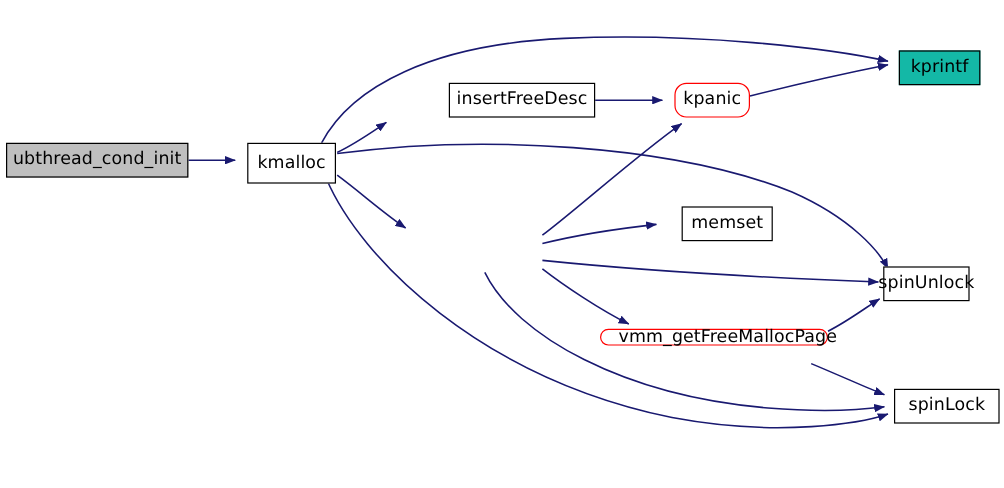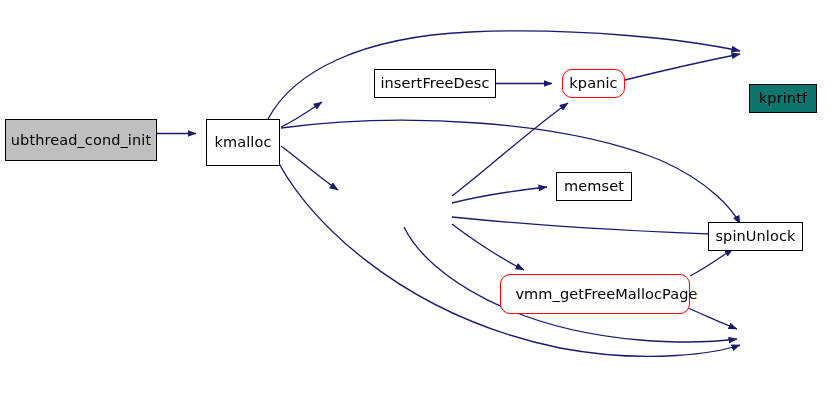--- a/index.html
+++ b/index.html
@@ -74,38 +74,41 @@
         <path d="M452,196 C480,175 530,130 568,103" stroke="#191970" marker-end="url(#arrowhead)"></path>
         <path d="M452,203 C480,196 520,190 547,187" stroke="#191970" marker-end="url(#arrowhead)"></path>
         <path d="M452,217 C540,226 650,232 732,235" stroke="#191970" marker-end="url(#arrowhead)"></path>
         <path d="M452,224 C470,238 500,258 524,270" stroke="#191970" marker-end="url(#arrowhead)"></path>
         <path d="M404,227 C430,280 520,330 640,340 C690,344 722,341 737,339" stroke="#191970" marker-end="url(#arrowhead)"></path>
         <path d="M690,276 C706,268 722,256 733,249" stroke="#191970" marker-end="url(#arrowhead)"></path>
         <path d="M676,303 C700,313 722,323 737,329" stroke="#191970" marker-end="url(#arrowhead)"></path>
       </g>
   </svg>
 
-  <div class="node filled" style="left: 5px; top: 119px; width: 152px; height: 42px; border-color: rgb(0, 0, 0); background: rgb(191, 191, 191);">
+  <div class="node filled" style="left: 5px; top: 119px; width: 152px; height: 29px; border-color: rgb(0, 0, 0); background: rgb(191, 191, 191);">
     <span class="node-label">ubthread_cond_init</span>
   </div>
-  <div class="node" style="left: 206px; top: 119px; width: 74px; height: 47px; border-color: rgb(0, 0, 0); background: rgb(255, 255, 255);">
+  <div class="node" style="left: 206px; top: 119px; width: 74px; height: 34px; border-color: rgb(0, 0, 0); background: rgb(255, 255, 255);">
     <span class="node-label">kmalloc</span>
   </div>
   <div class="node" style="left: 330px; top: 69px; width: 122px; height: 29px; border-color: rgb(0, 0, 0); background: rgb(255, 255, 255); margin-left: 44px;">
     <span class="node-label">insertFreeDesc</span>
   </div>
   <div class="node red" style="left: 562px; top: 69px; width: 63px; height: 29px; border-color: rgb(255, 0, 0); background: rgb(255, 255, 255);">
     <span class="node-label">kpanic</span>
   </div>
-  <div class="node" style="left: 749px; top: 42px; width: 68px; height: 29px; border-color: rgb(0, 0, 0); background: #0f766e; margin-top: 42px;">
+  <div class="node" style="left: 749px; top: 42px; width: 68px; height: 29px; border-color: rgb(0, 0, 0); background: #14b8a6;">
     <span class="node-label">kprintf</span>
   </div>
-  <div class="node" style="left: 556px; top: 172px; width: 76px; height: 29px; border-color: rgb(0, 0, 0); background: rgb(255, 255, 255);">
+  <div class="node" style="left: 568px; top: 172px; width: 76px; height: 29px; border-color: rgb(0, 0, 0); background: rgb(255, 255, 255);">
     <span class="node-label">memset</span>
   </div>
-  <div class="node" style="left: 708px; top: 222px; width: 95px; height: 29px; border-color: rgb(0, 0, 0); background: rgb(255, 255, 255);">
+  <div class="node" style="left: 736px; top: 222px; width: 72px; height: 29px; border-color: rgb(0, 0, 0); background: rgb(255, 255, 255);">
     <span class="node-label">spinUnlock</span>
   </div>
-  <div class="node red" style="left: 500px; top: 274px; width: 190px; height: 40px; border-color: rgb(255, 0, 0); background: rgb(255, 255, 255); padding-left: 23px;">
+  <div class="node red" style="left: 500px; top: 274px; width: 190px; height: 14px; border-color: rgb(255, 0, 0); background: rgb(255, 255, 255); padding-left: 23px;">
     <span class="node-label">vmm_getFreeMallocPage</span>
+  </div>
+  <div class="node" style="left: 745px; top: 324px; width: 88px; height: 29px; border-color: rgb(0, 0, 0); background: rgb(255, 255, 255);">
+    <span class="node-label">spinLock</span>
   </div>
 
 </div>
 
 </body></html>

